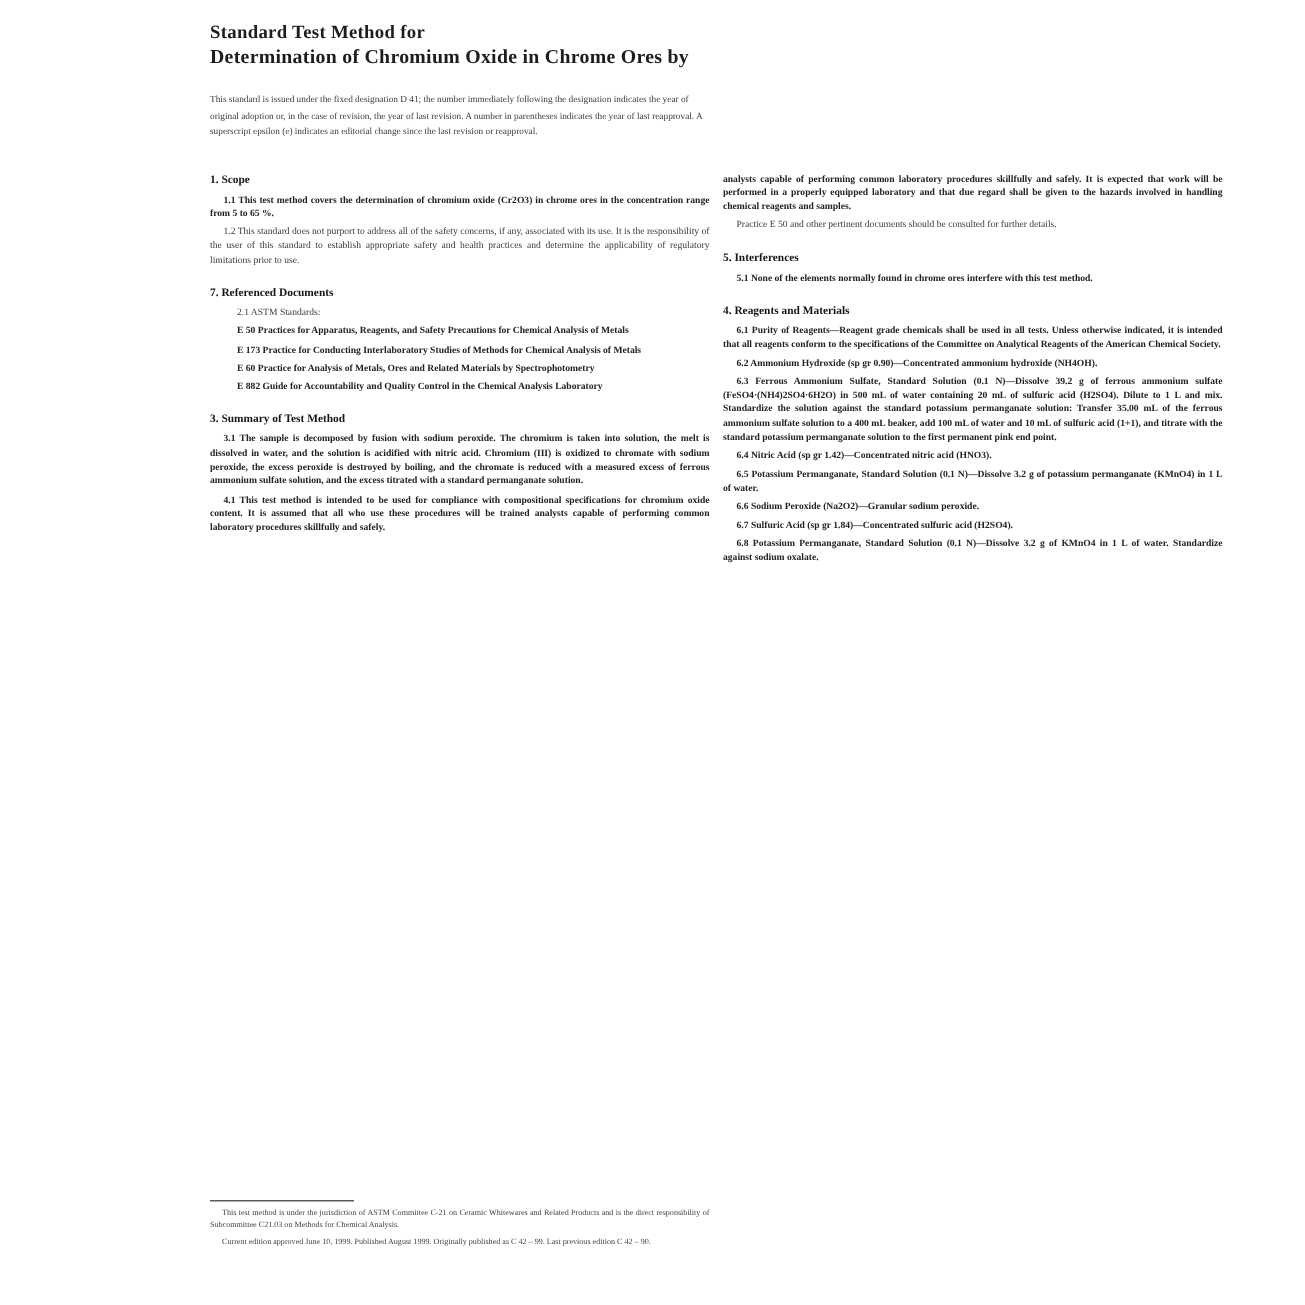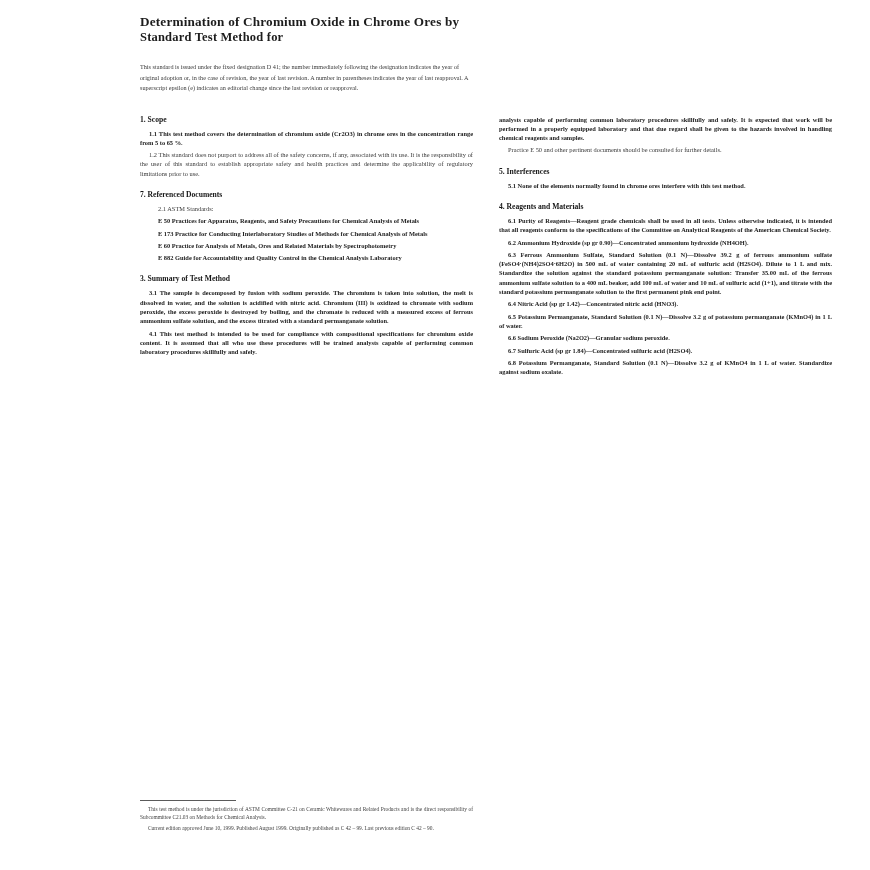--- a/index.html
+++ b/index.html
@@ -50,21 +50,21 @@
     color: #3a3a3a;
     filter: blur(0.4px);
   }
   .abstract div { margin-bottom: 1px; }
 
   
   .columns {
     position: relative;
     margin-top: 22px;
     display: flex;
-    gap: 26px;
+    gap: 9px;
     width: 692px;
   }
   .col {
     width: 333px;
   }
 
   h2.sec {
     font-weight: bold;
     font-size: 7.6px;
     margin: 12px 0 4px 0;
@@ -115,22 +115,22 @@
 
   
   .col.right .para:last-child { margin-bottom: 0; }
 </style>
 </head>
 <body>
 
 <div class="page">
 
   <div class="title-block">
+    <div class="title-line">Standard Test Method for</div>
     <div class="title-line main">Determination of Chromium Oxide in Chrome Ores by</div>
-    <div class="title-line">Standard Test Method for</div>
   </div>
 
   <div class="abstract">
     <div>This standard is issued under the fixed designation  D 41; the number immediately following the designation indicates the year of</div>
     <div>original adoption or, in the case of revision, the year of last revision. A number in parentheses indicates the year of last reapproval. A</div>
     <div>superscript epsilon (e) indicates an editorial change since the last revision or reapproval.</div>
   </div>
 
   <div class="columns">
     <div class="col left">

